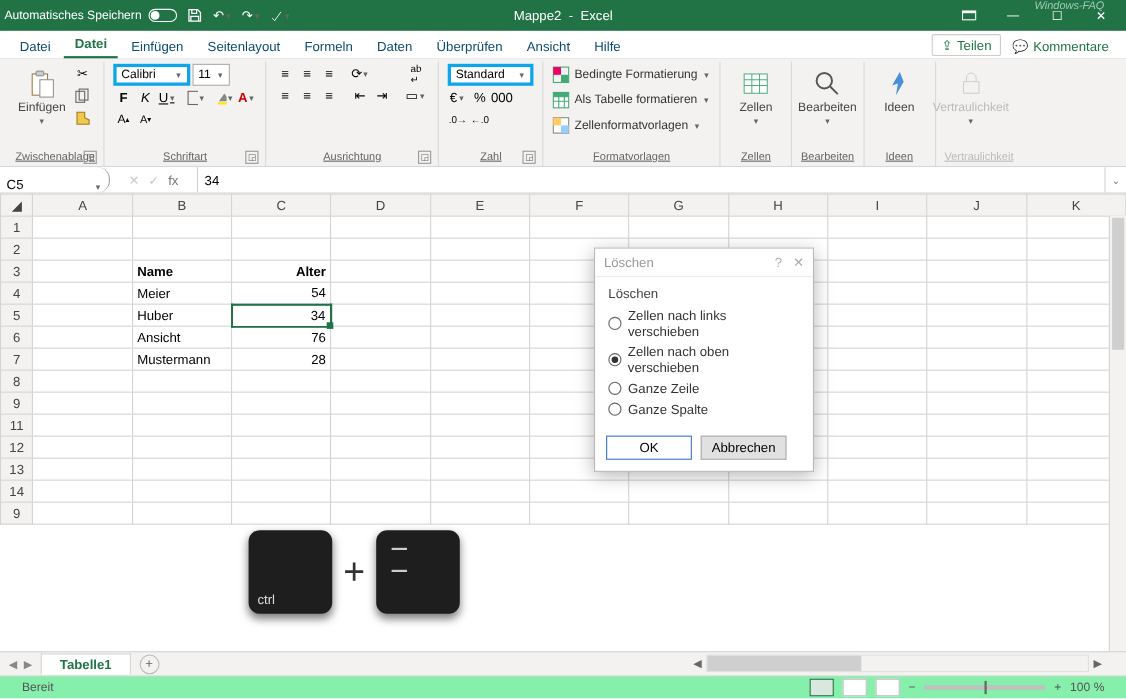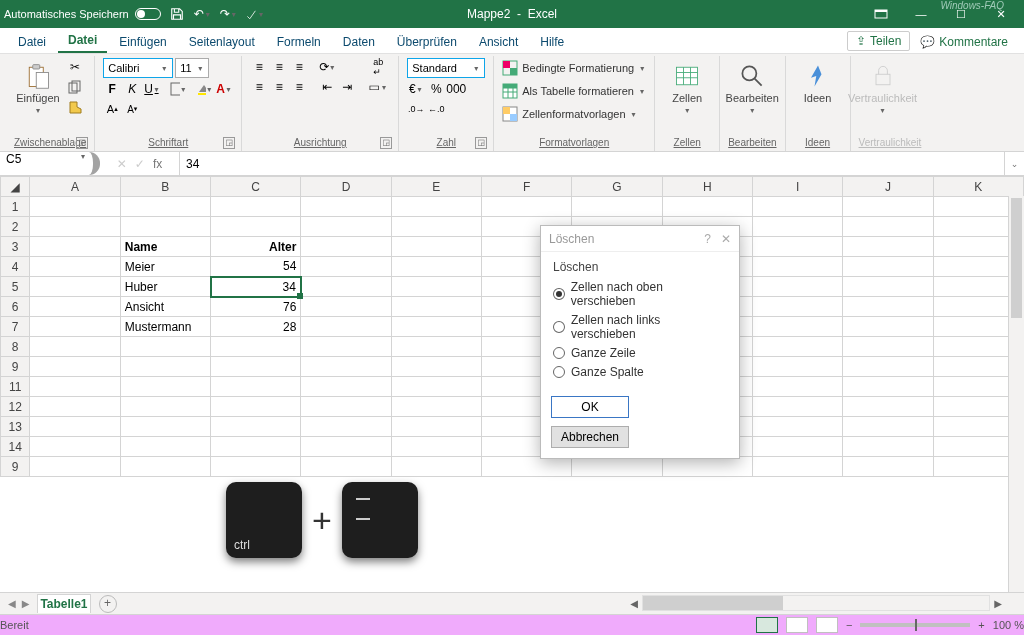--- a/index.html
+++ b/index.html
@@ -29,28 +29,28 @@
   .group { border-right:1px solid #d9d9d9; padding: 2px 8px 0 8px; display:flex; flex-direction:column; position:relative; }
   .group-body { flex:1; display:flex; align-items:flex-start; gap:4px; }
   .group-label { text-align:center; font-size:10px; color:#666; padding:2px 0 3px 0; position:relative;text-decoration:underline; }
   .group-label .launcher { position:absolute; right:-2px; bottom:2px; width:12px; height:12px; border:1px solid #999; font-size:8px; line-height:9px; color:#666; text-align:center; }
   .bigbtn { display:flex; flex-direction:column; align-items:center; justify-content:center; width:48px; font-size:11px; color:#444; gap:2px; padding-top:4px;}
   .bigbtn .ico { width:28px; height:28px; }
   .col { display:flex; flex-direction:column; gap:2px; }
   .row { display:flex; gap:2px; align-items:center; }
   .smico { width:18px; height:18px; display:flex; align-items:center; justify-content:center; border:1px solid transparent; }
   .dd { width:8px; font-size:8px; color:#666; text-align:center;}
-  .fontname { width:70px; height:20px; border:1px solid #0ea5e9; background:#fff; font-size:11px; padding:0 4px; display:flex; align-items:center; justify-content:space-between;}
+  .fontname { width:70px; height:20px; border:3px solid #0ea5e9; background:#fff; font-size:11px; padding:0 4px; display:flex; align-items:center; justify-content:space-between;}
   .fontsize { width:34px; height:20px; border:1px solid #ababab; background:#fff; font-size:11px; padding:0 4px; display:flex; align-items:center; justify-content:space-between;}
   .fmt-item { font-size:11px; color:#333; display:flex; align-items:center; gap:4px; height:20px; white-space:nowrap;}
   .fmt-item .fi-ico { width:16px; height:16px; }
 
   
   .fbar { height:24px; border-bottom:1px solid #d4d4d4; display:flex; align-items:stretch; background:#fff; }
-  .namebox { width:100px; border-right:7px solid #a3a3a3; display:flex; align-items:flex-start; padding:0 6px; font-size:12px; justify-content:space-between;border-radius:11px; }
+  .namebox { width:100px; border-right:1px solid #a3a3a3; display:flex; align-items:flex-end; padding:0 6px; font-size:12px; justify-content:space-between;border-radius:11px; }
   .fbar .fx { width:80px; border-right:1px solid #d4d4d4; display:flex; align-items:center; justify-content:center; gap:8px; color:#777; font-size:12px;}
   .fbar .formula { flex:1; padding:0 6px; display:flex; align-items:center; font-size:12px; }
   .fbar .expand { width:20px; border-left:1px solid #d4d4d4; display:flex; align-items:center; justify-content:center; color:#777; font-size:9px;}
 
   
   .gridwrap { position:relative; height: 416px; }
   table.grid { border-collapse:collapse; table-layout:fixed; width:100%; }
   table.grid th, table.grid td { border:1px solid #d4d4d4; font-size:12px; height:20px; padding:0 4px; background:#fff; }
   table.grid th { background:#f3f2f1; font-weight:normal; color:#444; text-align:center; }
   table.grid th.rowh { width:28px; text-align:center; }
@@ -65,44 +65,44 @@
 
   
   .dialog { position:absolute; left:540px; top:225px; width:200px; background:#fff; border:1px solid #bbb; box-shadow:0 4px 16px rgba(0,0,0,.3); font-size:12px; }
   .dialog .dlg-title { height:26px; display:flex; align-items:center; padding:0 8px; color:#999; justify-content:space-between; border-bottom:1px solid #eee;}
   .dialog .dlg-title .tright { display:flex; gap:10px; color:#aaa;}
   .dialog .dlg-body { padding:8px 12px 4px 12px; }
   .dialog .grplbl { margin-bottom:6px; color:#444;}
   .dialog label.opt { display:flex; align-items:center; gap:6px; margin:5px 0; color:#333;}
   .radio { width:12px; height:12px; border:1px solid #666; border-radius:50%; display:inline-block; position:relative;}
   .radio.checked::after { content:""; position:absolute; left:2px; top:2px; width:6px; height:6px; border-radius:50%; background:#333;}
-  .dialog .dlg-foot { display:flex; justify-content:flex-start; gap:8px; padding:8px 10px 10px;flex-direction:column;}
+  .dialog .dlg-foot { display:flex; justify-content:flex-start; gap:8px; padding:8px 10px 10px;}
   .dlg-btn { width:78px; height:22px; border:1px solid #adadad; background:#e1e1e1; font-size:12px; text-align:center; line-height:20px;}
   .dlg-btn.primary { border:1.5px solid #3a76c4; background:#fff; }
 
   
   .keys { position:absolute; left:226px; top:482px; display:flex; align-items:center; gap:10px;}
   .key { width:76px; height:76px; background:#1e1e1e; border-radius:10px; box-shadow:0 4px 8px rgba(0,0,0,.5); position:relative; color:#ddd; }
   .key.ctrl::after { content:attr(data-label); position:absolute; left:8px; bottom:6px; font-size:12px; }
   .key.minus::before { content:""; position:absolute; left:14px; top:16px; width:14px; height:2px; background:#ccc;}
   .key.minus::after { content:""; position:absolute; left:14px; top:36px; width:14px; height:2px; background:#ccc;}
   .plus { font-size:34px; color:#333; font-weight:300;}
 
   
   .sheetbar { height:22px; border-top:1px solid #d4d4d4; background:#f3f2f1; display:flex; align-items:center; position:relative; }
   .sheetnav { display:flex; gap:6px; padding:0 8px; color:#888; font-size:10px;}
-  .sheettab { background:#fff; border:1px solid #d4d4d4; border-bottom:none; padding:2px 2px; font-size:12px; margin-top:-1px; color:#217346; font-weight:600;}
+  .sheettab { background:#fff; border:1px solid #d4d4d4; border-bottom:none; padding:2px 16px; font-size:12px; margin-top:-1px; color:#217346; font-weight:600;}
   .addsheet { width:18px; height:18px; border:1px solid #bbb; border-radius:50%; margin-left:8px; text-align:center; line-height:15px; color:#666; font-size:12px;}
   .hscroll { position:absolute; right:18px; top:2px; height:16px; width:380px; background:#f3f2f1; display:flex; align-items:center;}
   .hscroll .track { flex:1; height:16px; background:#f3f2f1; position:relative; border:1px solid #e1e1e1;}
   .hscroll .thumb { position:absolute; left:0; top:0; bottom:0; width:140px; background:#cfcfcf;}
   .hscroll .arr { width:16px; text-align:center; color:#666; font-size:10px;}
 
   
-  .statusbar { height:21px; background:#f0abfc; border-top:1px solid #d4d4d4; display:flex; align-items:center; padding:0 0; font-size:11px; color:#555;}
+  .statusbar { height:21px; background:#86efac; border-top:1px solid #d4d4d4; display:flex; align-items:center; padding:0 20px; font-size:11px; color:#555;}
   .statusbar .sright { margin-left:auto; display:flex; align-items:center; gap:8px;}
   .viewbtn { width:22px; height:16px; border:1px solid #c0c0c0; background:#fff; }
   .viewbtn.active { background:#d8e8de; border-color:#217346;}
   .zoomslider { width:110px; height:4px; background:#c0c0c0; position:relative;}
   .zoomslider::before { content:""; position:absolute; left:50%; top:-4px; width:2px; height:12px; background:#666;}
   .disabled { color:#bbb !important; }
 </style>
 </head>
 <body>
 
@@ -634,26 +634,26 @@
   <div class="dlg-title">
     <span>Löschen</span>
     <span class="tright">
         <span>?</span>
         <span>✕</span>
       </span>
   </div>
   <div class="dlg-body">
     <div class="grplbl">Löschen</div>
     <label class="opt">
+        <span class="radio"></span>
+        <span>Zellen nach links verschieben</span>
+      </label>
+    <label class="opt">
         <span class="radio checked"></span>
         <span>Zellen nach oben verschieben</span>
-      </label>
-    <label class="opt">
-        <span class="radio"></span>
-        <span>Zellen nach links verschieben</span>
       </label>
     <label class="opt">
         <span class="radio"></span>
         <span>Ganze Zeile</span>
       </label>
     <label class="opt">
         <span class="radio"></span>
         <span>Ganze Spalte</span>
       </label>
   </div>

